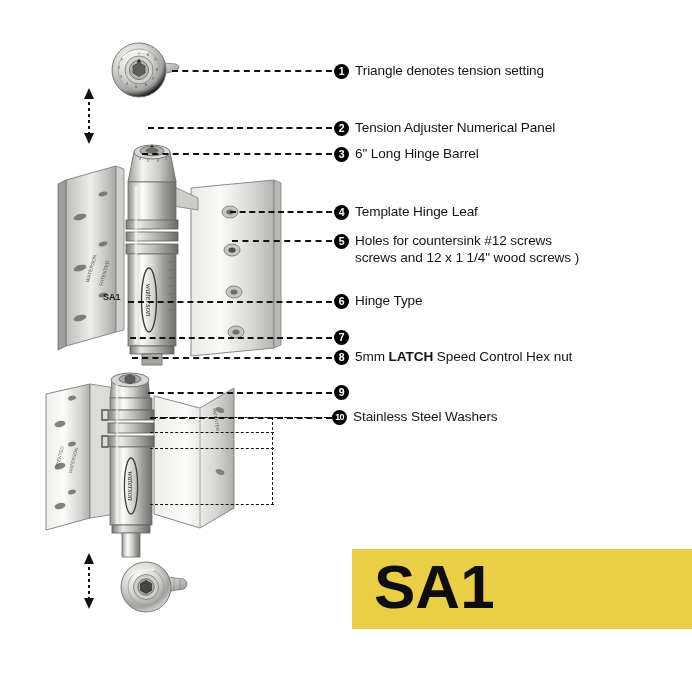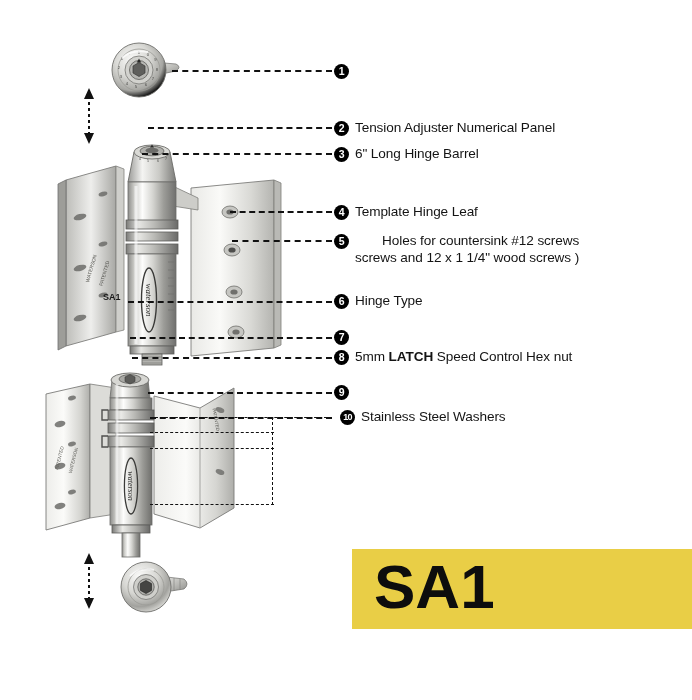--- a/index.html
+++ b/index.html
@@ -35,29 +35,29 @@
     background: #000;
     color: #fff;
     font-size: 10.5px;
     font-weight: bold;
     line-height: 15px;
     text-align: center;
     letter-spacing: -0.3px;
     font-family: "Liberation Sans", sans-serif;
     margin-top: 1px;
   }
-  .bullet.wide { font-size: 9px; letter-spacing: -0.8px; margin-left: 8px; }
+  .bullet.wide { font-size: 9px; letter-spacing: -0.8px; }
   .ctext {
     font-size: 13.6px;
     line-height: 16.5px;
     color: #141414;
     letter-spacing: -0.1px;
   }
   .ctext b { font-weight: bold; }
-  .sub { display: block; text-align: right; }
+  .sub { display: block; }
 
   
   .leader {
     position: absolute;
     height: 0;
     border-top: 2px dashed #111;
     background: transparent;
   }
   .leader.thin { border-top: 1.6px dashed #111; }
   .vleader {
@@ -389,20 +389,21 @@
   <div class="leader" style="left:150px; top:417px; width:182px;"></div>
 
   <div class="leader thin" style="left:150px; top:417px; width:182px;"></div>
   <div class="leader thin" style="left:150px; top:432px; width:124px;"></div>
   <div class="leader thin" style="left:150px; top:448px; width:124px;"></div>
   <div class="leader thin" style="left:150px; top:504px; width:124px;"></div>
   <div class="vleader" style="left:272px; top:417px; height:88px;"></div>
 
   <div class="callout" style="left:334px; top:63px;">
     <span class="bullet">1</span>
+    <span class="ctext">Triangle denotes tension setting</span>
   </div>
 
   <div class="callout" style="left:334px; top:120px;">
     <span class="bullet">2</span>
     <span class="ctext">Tension Adjuster Numerical Panel</span>
   </div>
 
   <div class="callout" style="left:334px; top:146px;">
     <span class="bullet">3</span>
     <span class="ctext">6" Long Hinge Barrel</span>

